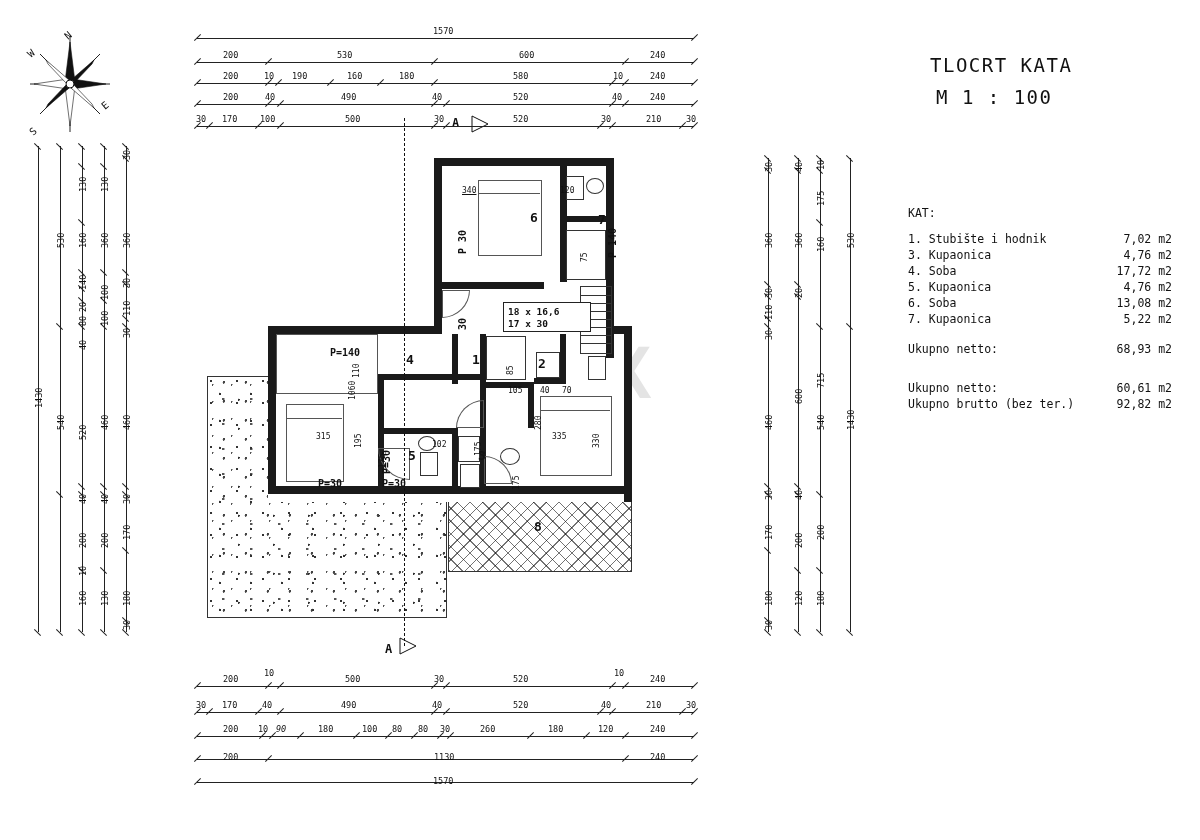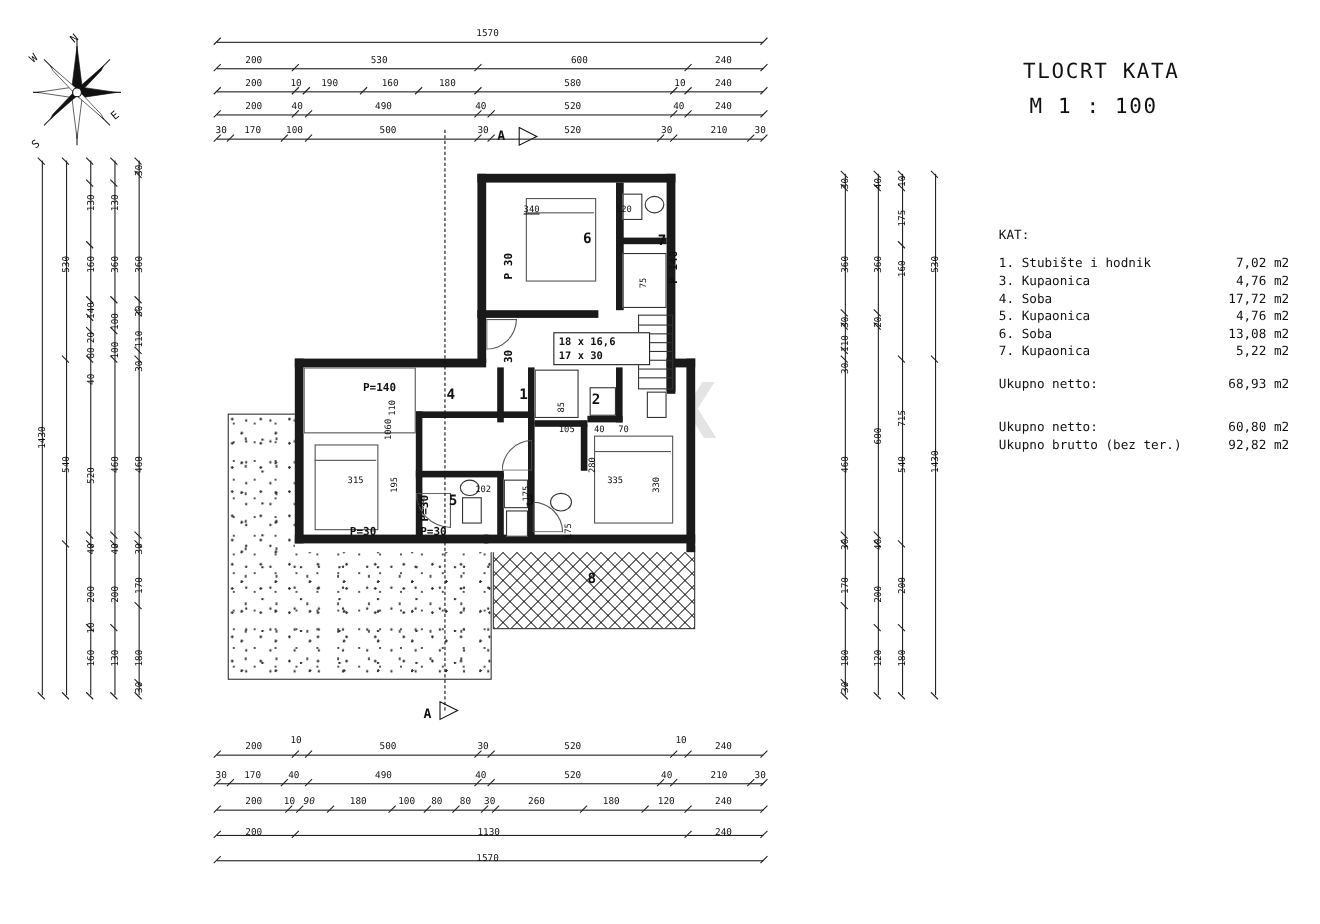--- a/index.html
+++ b/index.html
@@ -247,21 +247,21 @@
     <div class="row"><span class="nm">1. Stubište i hodnik</span><span class="val">7,02 m2</span></div>
     <div class="row"><span class="nm">3. Kupaonica</span><span class="val">4,76 m2</span></div>
     <div class="row"><span class="nm">4. Soba</span><span class="val">17,72 m2</span></div>
     <div class="row"><span class="nm">5. Kupaonica</span><span class="val">4,76 m2</span></div>
     <div class="row"><span class="nm">6. Soba</span><span class="val">13,08 m2</span></div>
     <div class="row"><span class="nm">7. Kupaonica</span><span class="val">5,22 m2</span></div>
     <div class="gap"></div>
     <div class="row"><span class="nm">Ukupno netto:</span><span class="val">68,93 m2</span></div>
     <div class="gap-sm"></div>
     <div class="gap"></div>
-    <div class="row"><span class="nm">Ukupno netto:</span><span class="val">60,80 m2</span></div>
+    <div class="row"><span class="nm">Ukupno netto:</span><span class="val">60,61 m2</span></div>
     <div class="row"><span class="nm">Ukupno brutto (bez ter.)</span><span class="val">92,82 m2</span></div>
   </div>
 
   <div class="wm">
     <div>MAXX</div>
     <div class="sub">REAL ESTATE</div>
   </div>
 
   <div class="plan">
 
@@ -349,21 +349,21 @@
     <div class="pmark" style="left:382px; top:478px;">P=30</div>
     <div class="pmark v" style="left:457px; top:254px;">P 30</div>
     <div class="pmark v" style="left:607px; top:258px;">P 140</div>
     <div class="pmark v" style="left:457px; top:330px;">30</div>
     <div class="pmark v" style="left:381px; top:474px;">P=30</div>
 
     <div class="abs" style="left:503px; top:302px; width:86px; height:28px; background:#fff; border:1px solid #222;"></div>
     <div class="smalltxt" style="left:508px; top:306px; font-size:9.5px; font-weight:bold;">18 x 16,6</div>
     <div class="smalltxt" style="left:508px; top:318px; font-size:9.5px; font-weight:bold;">17 x 30</div>
 
-    <div class="smalltxt" style="left:476px; top:186px;text-decoration:underline;">340</div>
+    <div class="smalltxt" style="left:462px; top:186px;text-decoration:underline;">340</div>
     <div class="smalltxt" style="left:560px; top:186px;">120</div>
     <div class="smalltxt v" style="left:580px; top:262px;">75</div>
     <div class="smalltxt" style="left:508px; top:386px;">105</div>
     <div class="smalltxt" style="left:540px; top:386px;">40</div>
     <div class="smalltxt" style="left:562px; top:386px;">70</div>
     <div class="smalltxt v" style="left:506px; top:375px;">85</div>
     <div class="smalltxt v" style="left:352px; top:378px;">110</div>
     <div class="smalltxt" style="left:316px; top:432px;">315</div>
     <div class="smalltxt v" style="left:354px; top:448px;">195</div>
     <div class="smalltxt v" style="left:378px; top:468px;">175</div>

